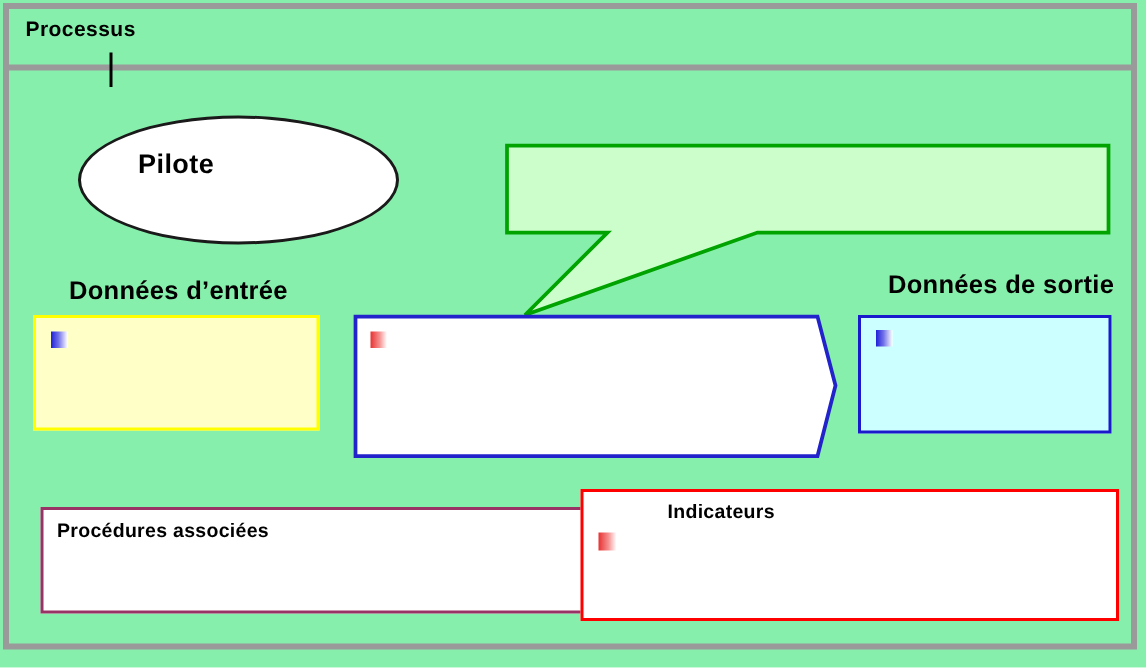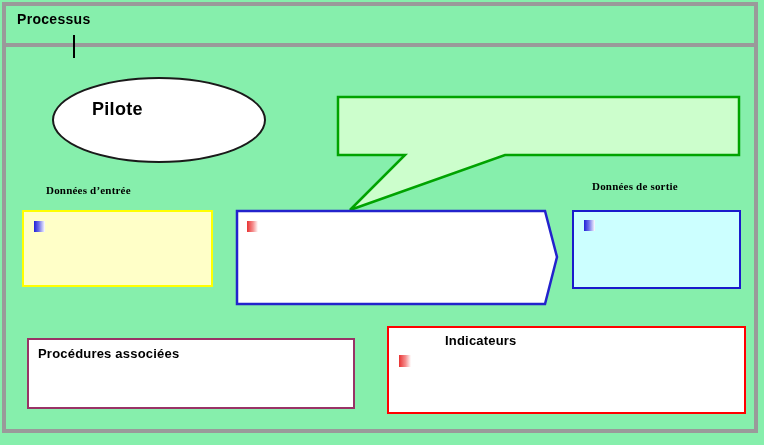--- a/index.html
+++ b/index.html
@@ -10,41 +10,41 @@
   .abs{position:absolute;}
   
   .outer-frame{left:2px;top:2px;width:748px;height:423px;border:4px solid #9a9a9a;background:transparent;}
   .title-divider{left:2px;top:43px;width:756px;height:4px;background:#9a9a9a;}
   .frame-title{left:17px;top:11px;font-size:14px;font-weight:bold;letter-spacing:.3px;}
   .cursor-tick{left:73px;top:35px;width:2px;height:23px;background:#000;}
   
   .pilot-ellipse{left:52px;top:77px;width:210px;height:82px;border:2px solid #1a1a1a;border-radius:50%;background:#fff;}
   .pilot-label{left:92px;top:99px;font-size:18px;font-weight:bold;letter-spacing:.3px;}
   
-  .lbl{font-size:11px;font-weight:bold;letter-spacing:.2px;white-space:nowrap;font-family:Liberation Serif, serif;}
+  .lbl{font-size:17px;font-weight:bold;letter-spacing:.2px;white-space:nowrap;}
   .lbl-in{left:46px;top:184px;}
   .lbl-out{left:592px;top:180px;}
   
   .input-box{left:22px;top:210px;width:187px;height:73px;background:#ffffc8;border:2px solid #ffff00;}
   
   .output-box{left:572px;top:210px;width:165px;height:75px;background:#ccffff;border:2px solid #1a1acc;}
   
   .bullet{width:11px;height:11px;}
   .bullet-blue{background:linear-gradient(90deg,#2020d8 0%,#7070e8 45%,#ffffff 100%);}
   .bullet-red{background:linear-gradient(90deg,#e83232 0%,#f59090 55%,#ffffff 100%);}
   .b-in{left:10px;top:9px;}
   .b-out{left:10px;top:8px;}
   .b-arrow{left:247px;top:221px;}
   .b-ind{left:10px;top:27px;width:12px;height:12px;}
   
   .callout-svg{left:336px;top:95px;}
   .purpose-label{left:348px;top:103px;font-size:13px;font-weight:bold;letter-spacing:.2px;}
   .arrow-svg{left:235px;top:209px;}
   
-  .procedures-box{left:27px;top:338px;width:324px;height:67px;background:#fff;border:2px solid #993366;}
+  .procedures-box{left:27px;top:338px;width:324px;height:67px;background:#fff;border:2px solid #993366;padding-left:48px;}
   .procedures-label{left:9px;top:6px;font-size:13px;font-weight:bold;letter-spacing:.2px;}
   .indicators-box{left:387px;top:326px;width:355px;height:84px;background:#fff;border:2px solid #ff0000;}
   .indicators-label{left:9px;top:5px;font-size:13px;font-weight:bold;letter-spacing:.2px;padding-left:47px;}
 </style>
 </head>
 <body>
 
 <div class="canvas">
 
   <div class="abs outer-frame"></div>

